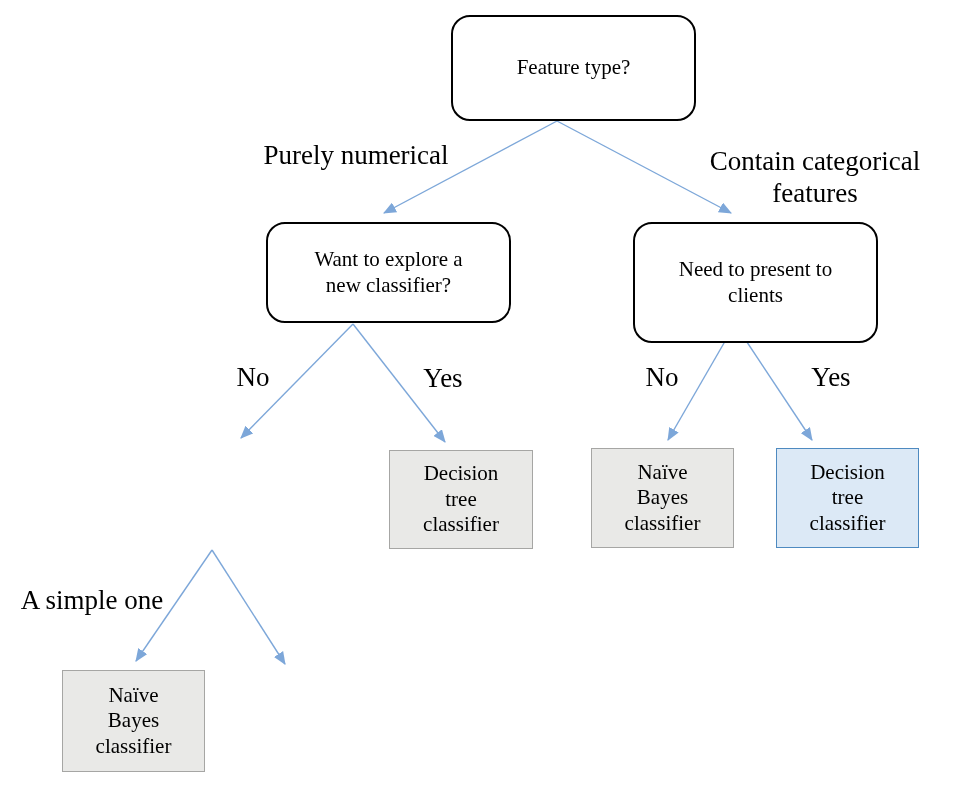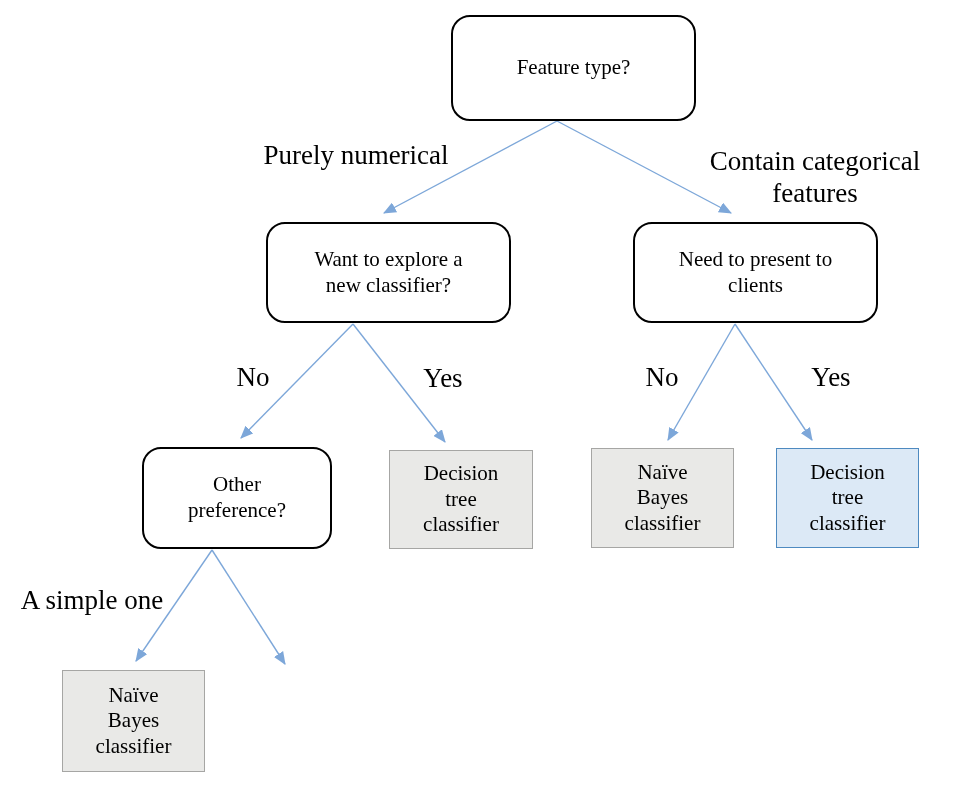--- a/index.html
+++ b/index.html
@@ -60,25 +60,23 @@
     <line class="edge-line" x1="735" y1="324" x2="812" y2="440" marker-end="url(#arrow)"></line>
     <line class="edge-line" x1="212" y1="550" x2="136" y2="661" marker-end="url(#arrow)"></line>
     <line class="edge-line" x1="212" y1="550" x2="285" y2="664" marker-end="url(#arrow)"></line>
   </svg>
 
   <div class="node decision" style="left:435px;top:15px;width:245px;height:106px;">Feature type?</div>
 
   <div class="node decision" style="left:250px;top:222px;width:245px;height:101px;">Want to explore a
 new classifier?</div>
 
-  <div class="node decision" style="left:617px;top:222px;width:245px;height:101px;">Need to present to
+  <div class="node decision" style="left:617px;top:222px;width:245px;height:121px;">Need to present to
 clients</div>
 
-  <div class="node decision" style="left:126px;top:447px;width:190px;height:102px;">Other
-preference?</div>
 
   <div class="node leaf" style="left:373px;top:450px;width:144px;height:99px;">Decision
 tree
 classifier</div>
 
   <div class="node leaf" style="left:575px;top:448px;width:143px;height:100px;">Naïve
 Bayes
 classifier</div>
 
   <div class="node leaf-hl" style="left:760px;top:448px;width:143px;height:100px;">Decision

